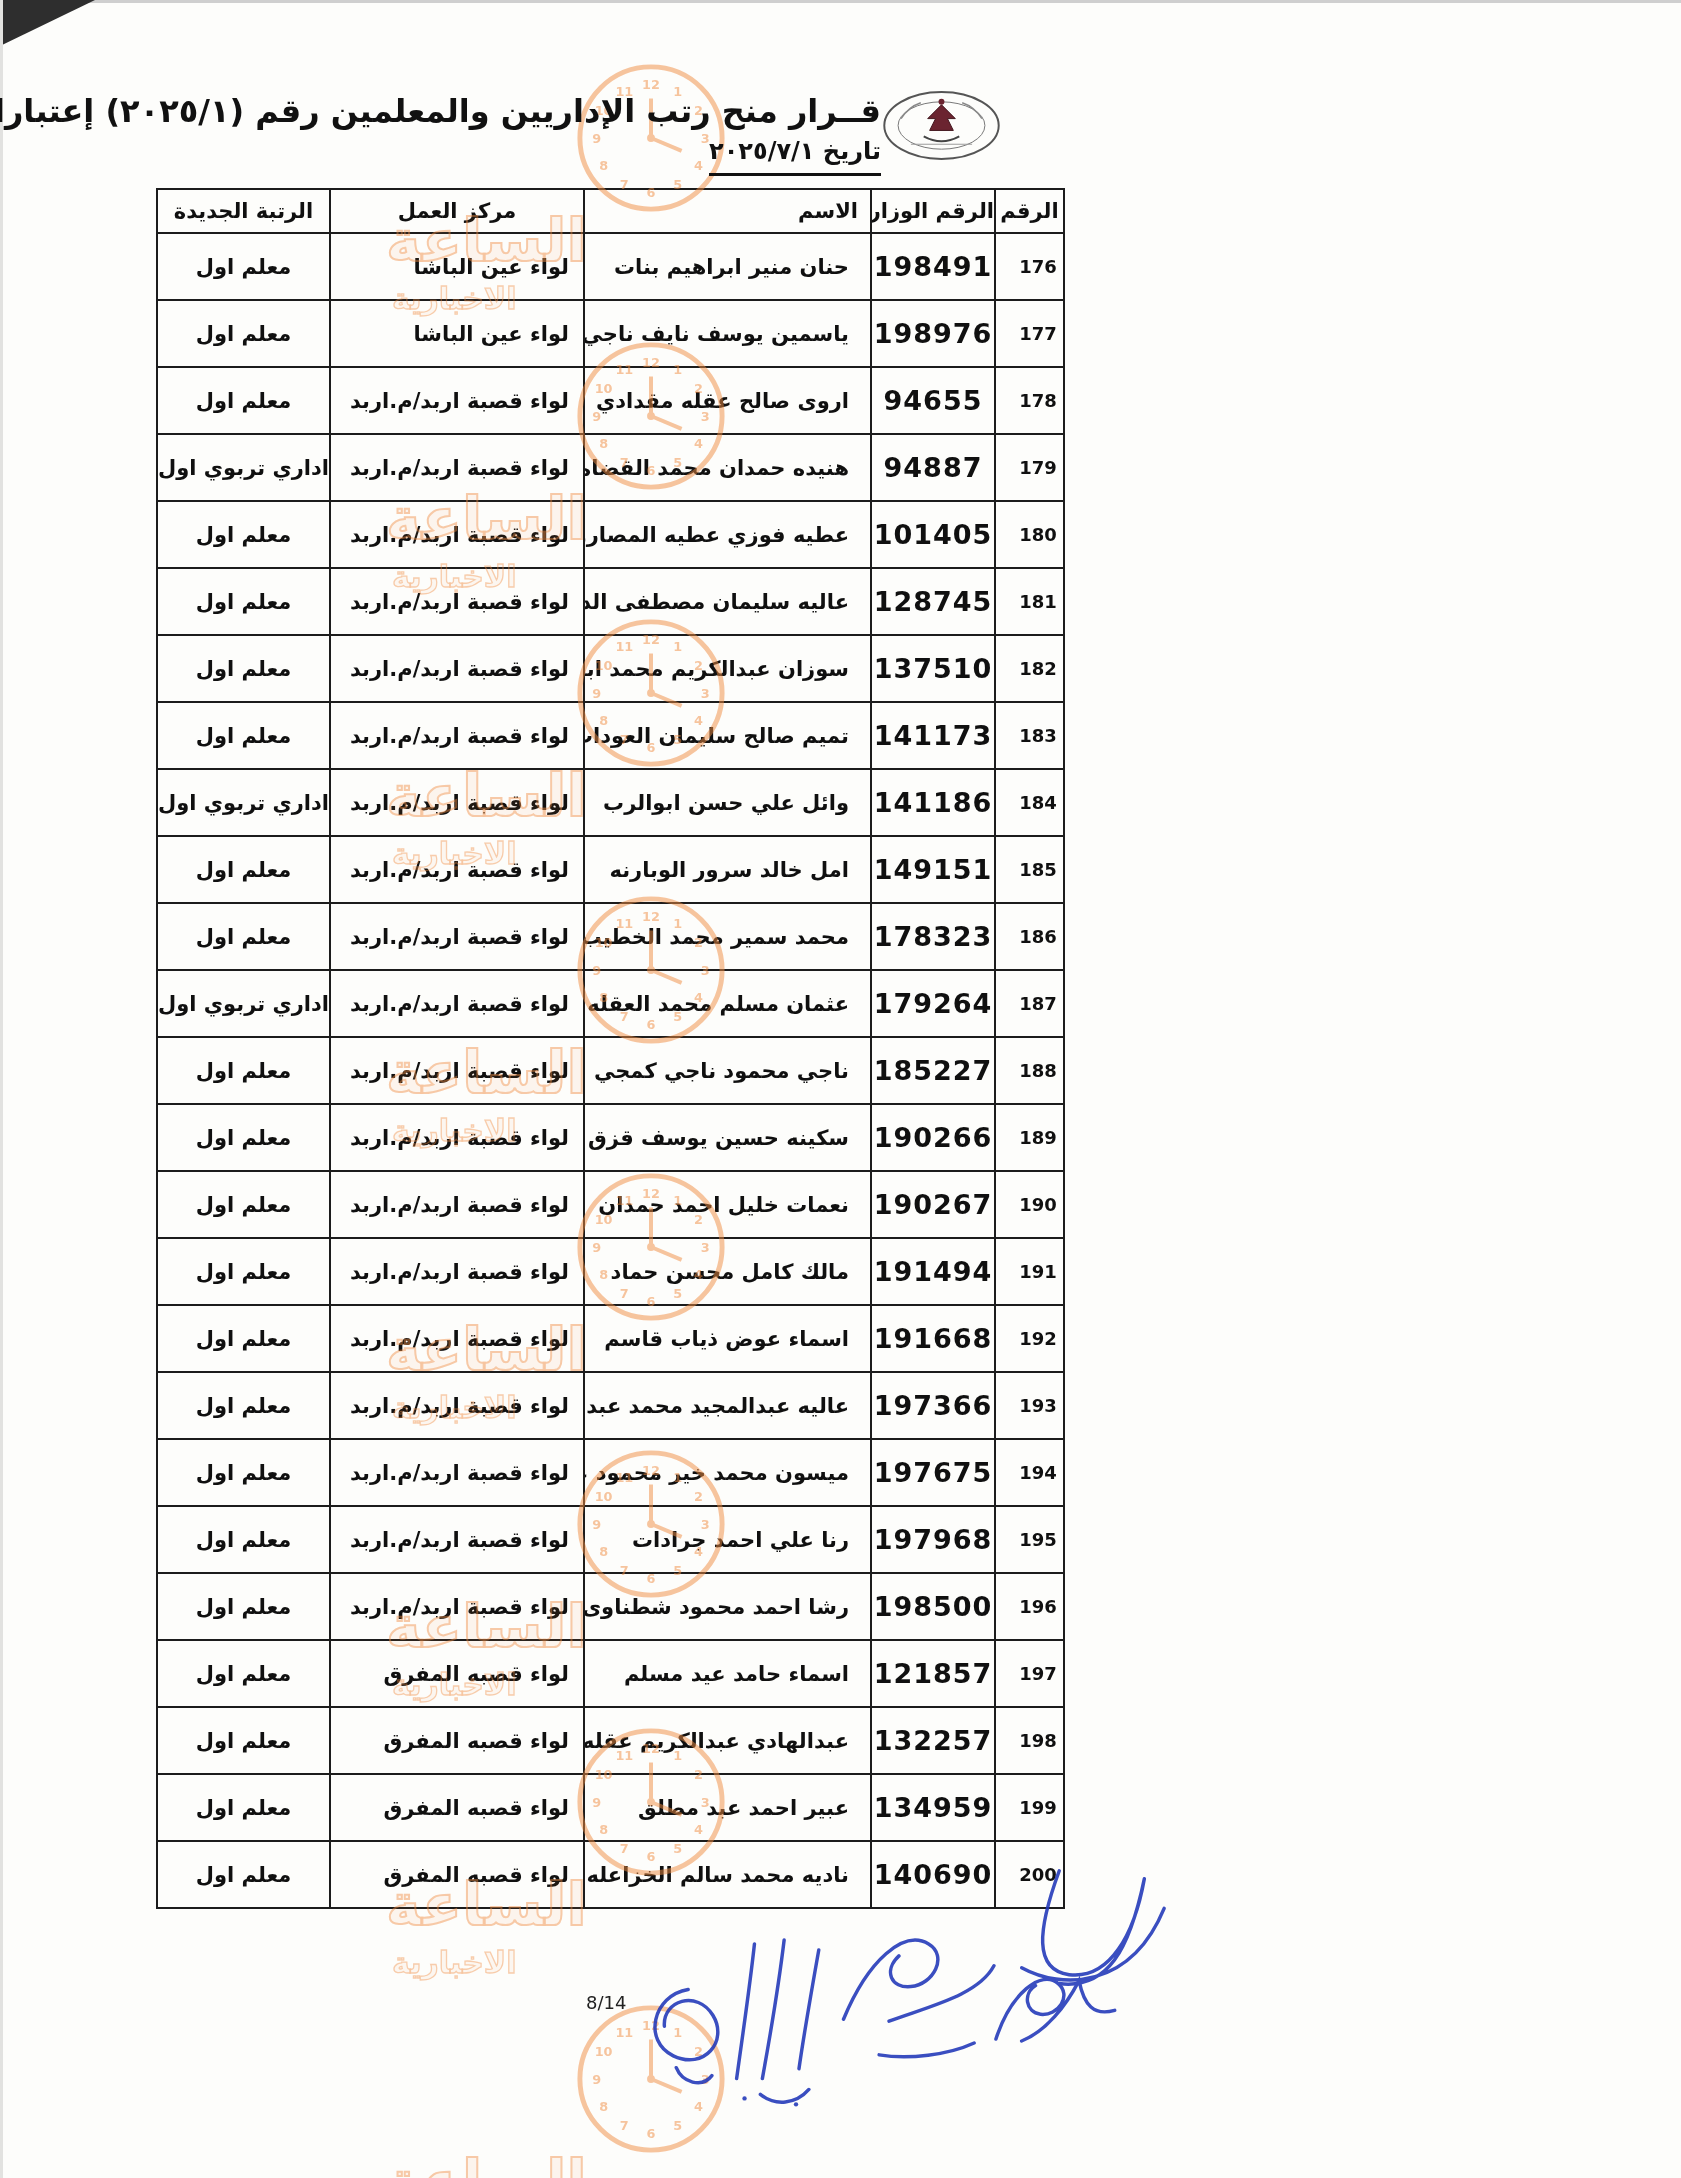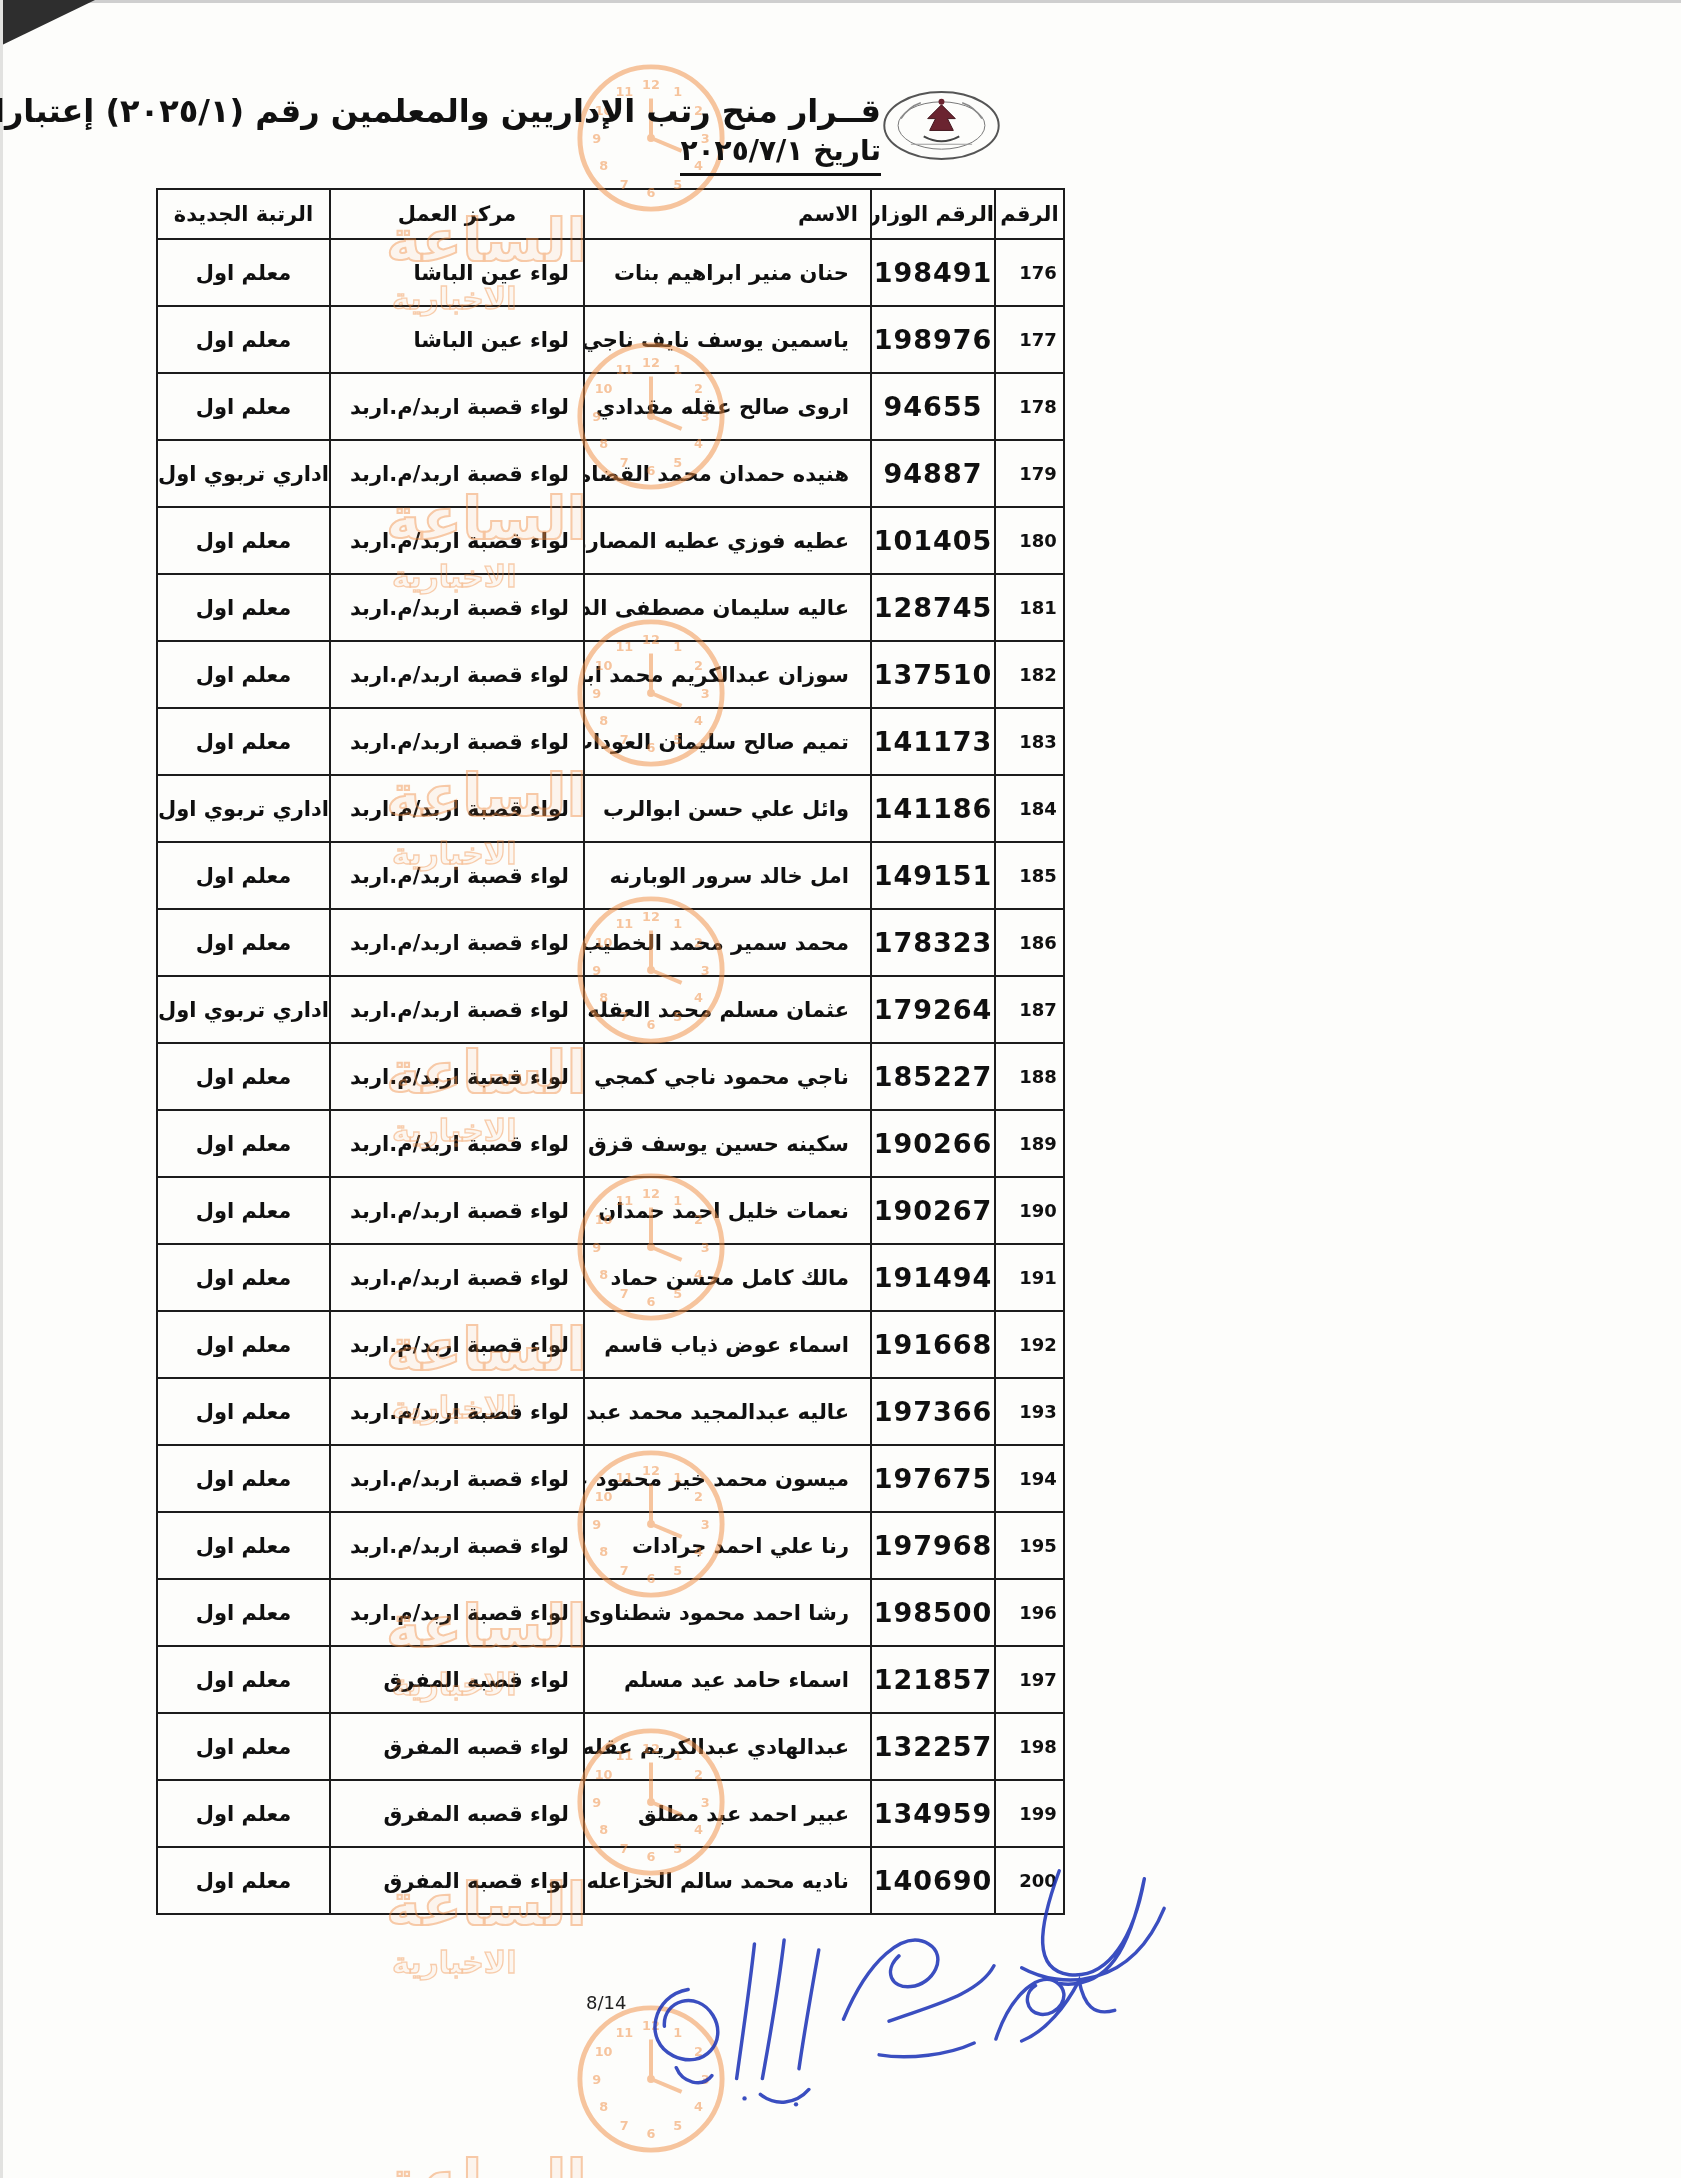--- a/index.html
+++ b/index.html
@@ -15,30 +15,30 @@
 
   
   .scan-top-line { position:absolute; left:0; top:0; width:100%; height:3px; background:#cfcfcf; z-index:1; }
   .scan-corner { position:absolute; left:0; top:0; width:95px; height:46px; background:#2e2e2e;
                  clip-path:polygon(0 0, 100% 0, 0 100%); z-index:1; }
   .scan-left-edge { position:absolute; left:0; top:0; width:3px; height:100%; background:#e2e2e0; z-index:1; }
 
   
   .doc-header { position:absolute; left:188px; top:91px; width:693px; z-index:4; direction:rtl; text-align:right; }
   .doc-title-line1 { font-size:32px; font-weight:bold; white-space:nowrap; line-height:40px; }
-  .doc-title-line2 { font-size:28px; font-weight:bold; display:inline-block; line-height:40px;
+  .doc-title-line2 { font-size:24px; font-weight:bold; display:inline-block; line-height:40px;
                      border-bottom:3px solid #111; padding-bottom:2px; }
   .emblem { position:absolute; left:881px; top:89px; width:121px; height:73px; z-index:4; }
 
   
   .doc-table { position:absolute; left:156px; top:188px; width:908px; border-collapse:collapse;
                table-layout:fixed; direction:rtl; z-index:2; background:transparent; }
   .doc-table th, .doc-table td { border:2px solid #1c1c1c; font-weight:bold; color:#101010;
                overflow:hidden; white-space:nowrap; background:transparent; }
-  .doc-table thead th { height:50px; font-size:21px; text-align:center; }
+  .doc-table thead th { height:44px; font-size:21px; text-align:center; }
   .doc-table thead th.h-name { text-align:right; padding-right:12px; }
   .doc-table tbody td { height:67px; }
   td.c-num  { font-size:18px; text-align:center; direction:ltr;padding-left:17px; }
   td.c-min  { font-size:27px; text-align:center; direction:ltr; letter-spacing:1px; }
   td.c-name { font-size:21px; text-align:right; padding-right:21px; }
   td.c-work { font-size:21px; text-align:right; padding-right:14px;padding-left:24px; }
   td.c-rank { font-size:21px; text-align:center; }
 
   
   .page-number { position:absolute; left:586px; top:1992px; font-size:18px; color:#222; z-index:4; }

